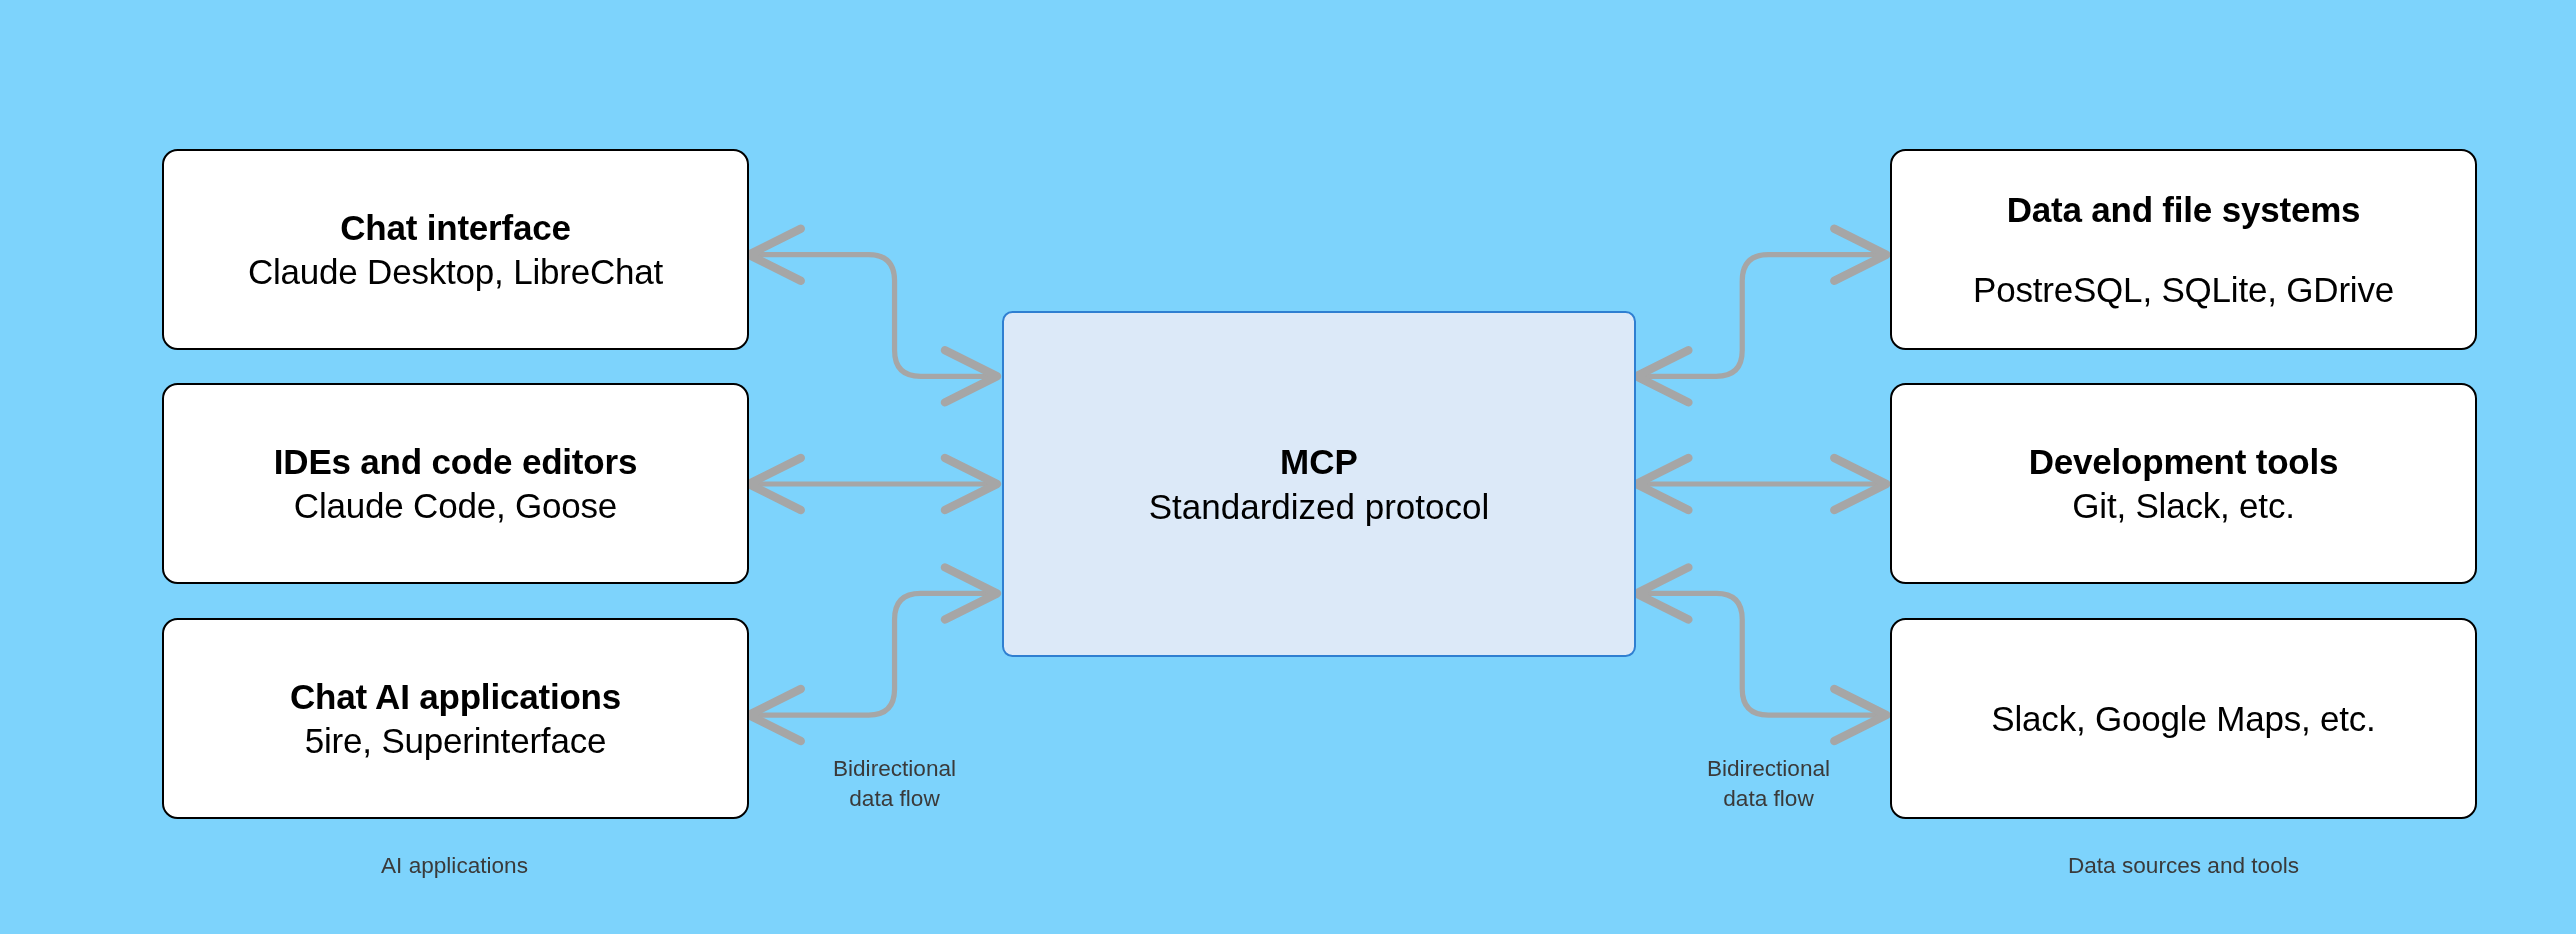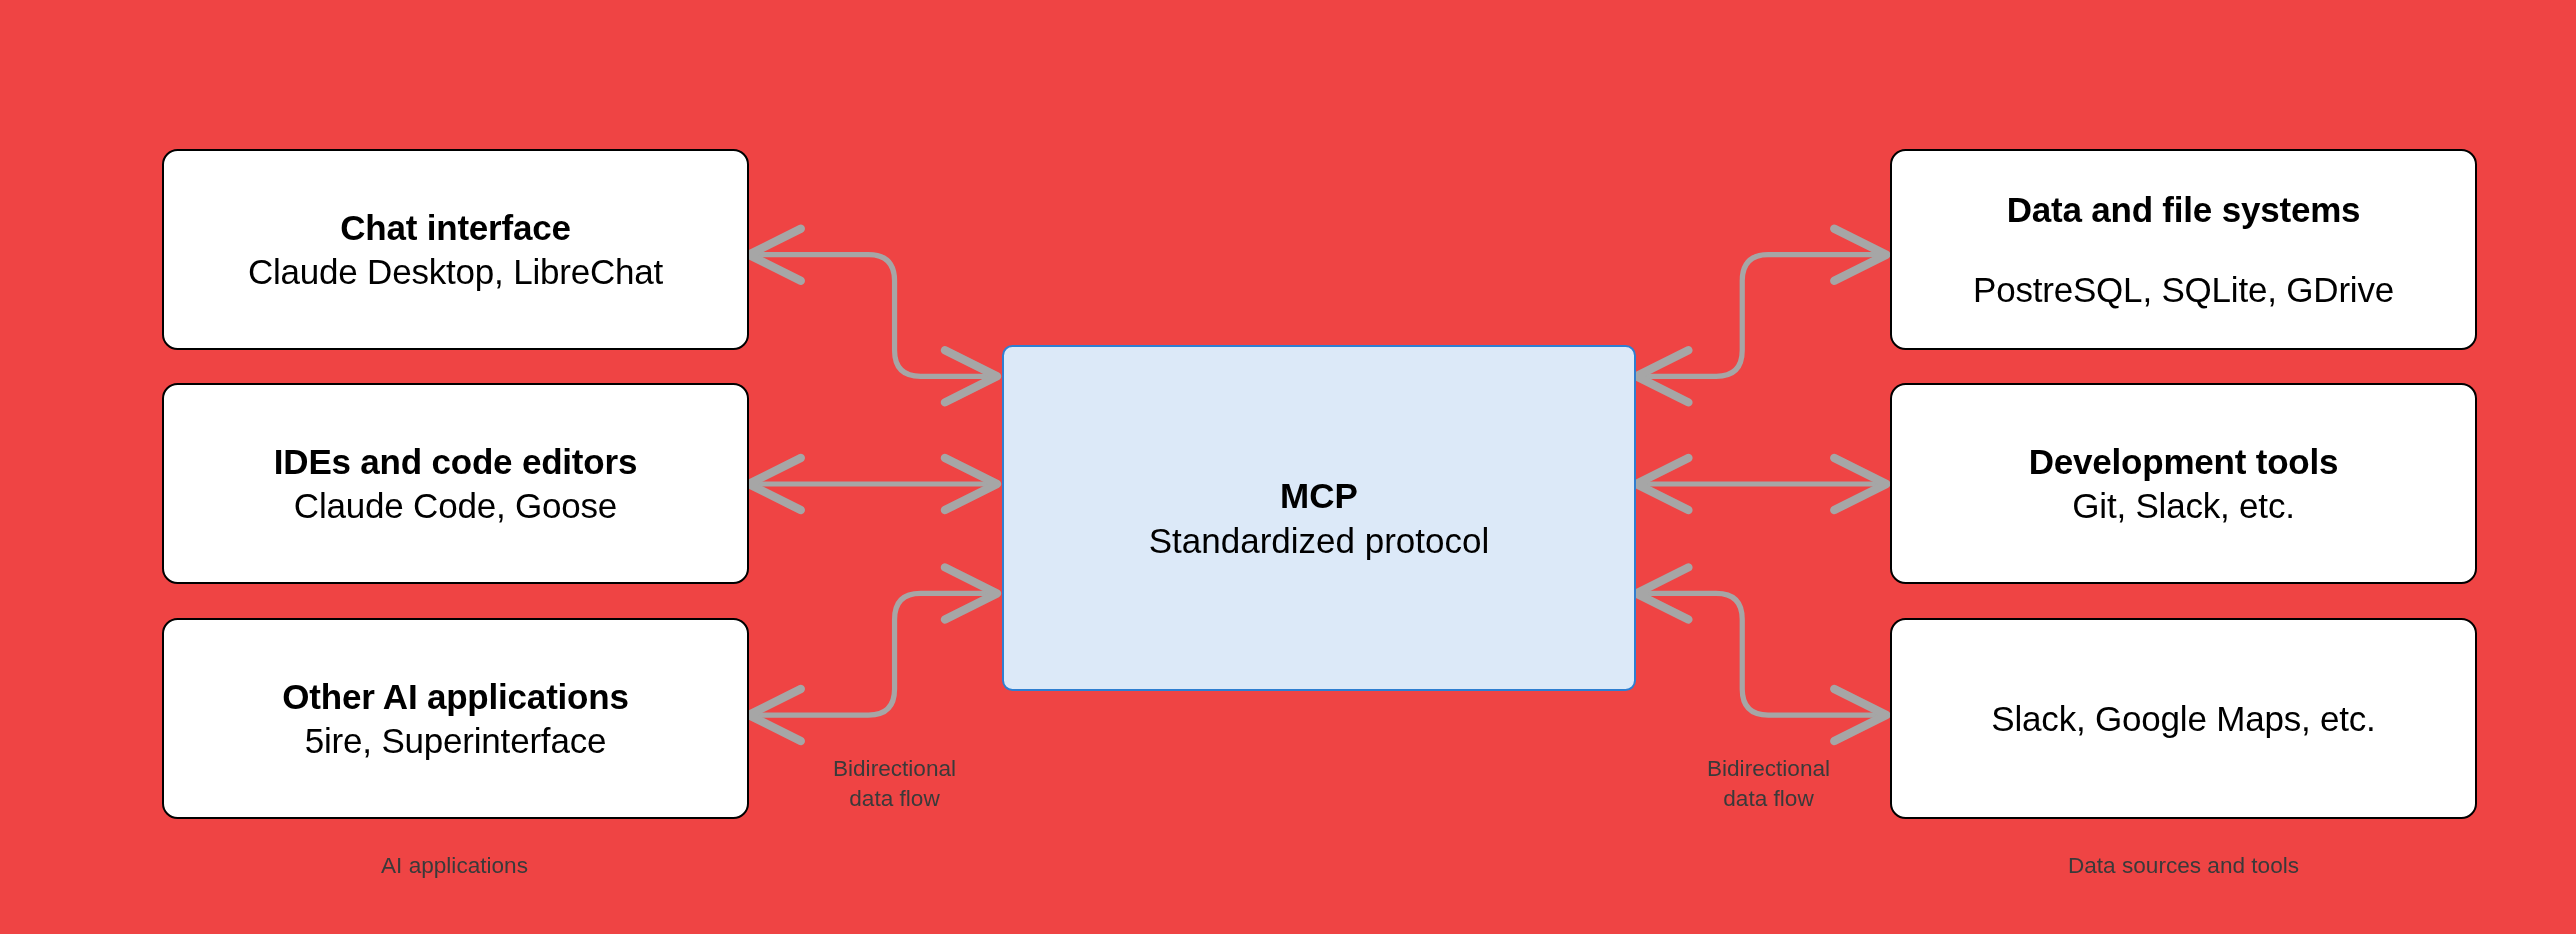--- a/index.html
+++ b/index.html
@@ -10,21 +10,21 @@
   body {
     font-family: "Liberation Sans", sans-serif;
     width: 2576px;
     height: 935px;
     overflow: hidden;
   }
   #stage {
     position: relative;
     width: 2576px;
     height: 935px;
-    background: #ef4444;
+    background: #7dd3fc;
   }
   #wires {
     position: absolute;
     left: 0;
     top: 0;
     width: 2576px;
     height: 935px;
     pointer-events: none;
   }
   .node {
@@ -137,25 +137,25 @@
     <div class="title">Chat interface</div>
     <div class="subtitle">Claude Desktop, LibreChat</div>
   </div>
 
   <div class="node" style="left:162px; top:383px; width:587px; height:201px;">
     <div class="title">IDEs and code editors</div>
     <div class="subtitle">Claude Code, Goose</div>
   </div>
 
   <div class="node" style="left:162px; top:618px; width:587px; height:201px;">
-    <div class="title">Other AI applications</div>
+    <div class="title">Chat AI applications</div>
     <div class="subtitle">5ire, Superinterface</div>
   </div>
 
-  <div class="hub" style="left:1002px; top:311px; width:634px; height:346px;margin-top:34px;">
+  <div class="hub" style="left:1002px; top:311px; width:634px; height:346px;">
     <div class="title">MCP</div>
     <div class="subtitle">Standardized protocol</div>
   </div>
 
   <div class="node" style="left:1890px; top:149px; width:587px; height:201px;gap:36px;">
     <div class="title">Data and file systems</div>
     <div class="subtitle">PostreSQL, SQLite, GDrive</div>
   </div>
 
   <div class="node" style="left:1890px; top:383px; width:587px; height:201px;">

